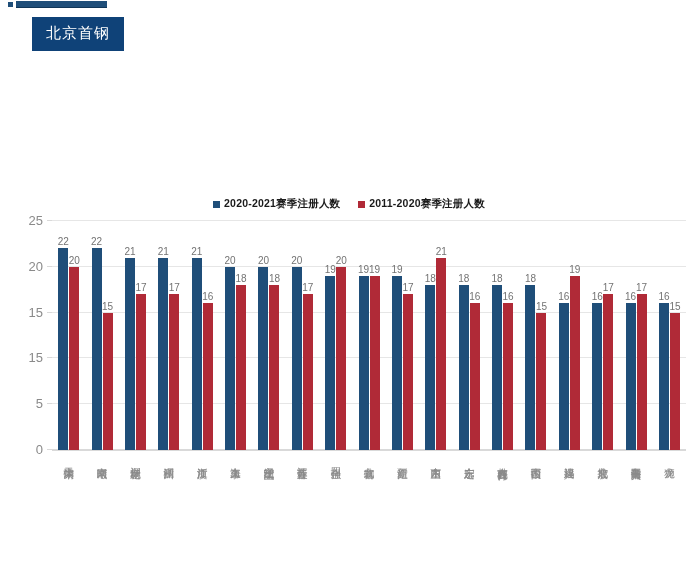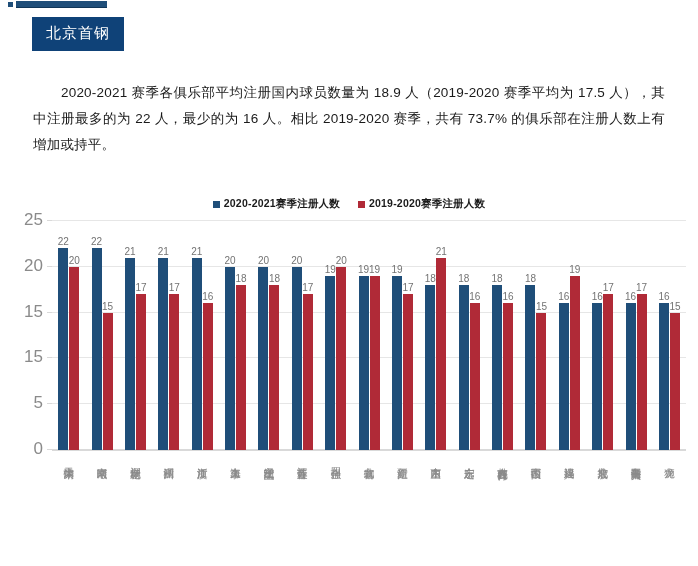--- a/index.html
+++ b/index.html
@@ -109,21 +109,21 @@
     position: absolute;
     left: 0; right: 0;
     height: 1px;
     background: #e6e6e6;
   }
   .ytick {
     position: absolute;
     right: 100%;
     margin-right: 9px;
     transform: translateY(-50%);
-    font-size: 17px;
+    font-size: 13px;
     color: #8a8a8a;
     white-space: nowrap;
   }
   .ytickmark {
     position: absolute;
     left: -5px;
     width: 5px; height: 1px;
     background: #d9d9d9;
   }
 
@@ -187,33 +187,32 @@
 <body>
 
 <div id="top-rule-wrap">
   <div id="top-rule-dot"></div>
   <div id="top-rule-line"></div>
 </div>
 
 <div id="section-badge">北京首钢</div>
 
 <div id="article">
-  <p class="para">2020-2021 赛季各俱乐部平均注册国内球员数量为 18.9 人（2019-2020 赛季平均为 17.5 人），其中注册最多的为 22 人，最少的为 16 人。相比 2019-2020 赛季，共有 73.7% 的俱乐部在注册人数上有增加或持平。</p>
 </div>
 
 <div id="chart">
 
   <div id="chart-legend">
     <div class="legend-item">
       <span class="legend-swatch" style="background: rgb(31, 78, 121);"></span>
       <span class="legend-label">2020-2021赛季注册人数</span>
     </div>
     <div class="legend-item">
       <span class="legend-swatch" style="background: rgb(176, 42, 55);"></span>
-      <span class="legend-label">2019-2020赛季注册人数</span>
+      <span class="legend-label">2011-2020赛季注册人数</span>
     </div>
   </div>
 
   <div id="plot-wrap">
     <div id="plot">
       <div id="gridlines">
           <div class="gridline" style="bottom: 0%; background: rgb(217, 217, 217);">
             <span class="ytick">0</span>
             <span class="ytickmark"></span>
           </div>

